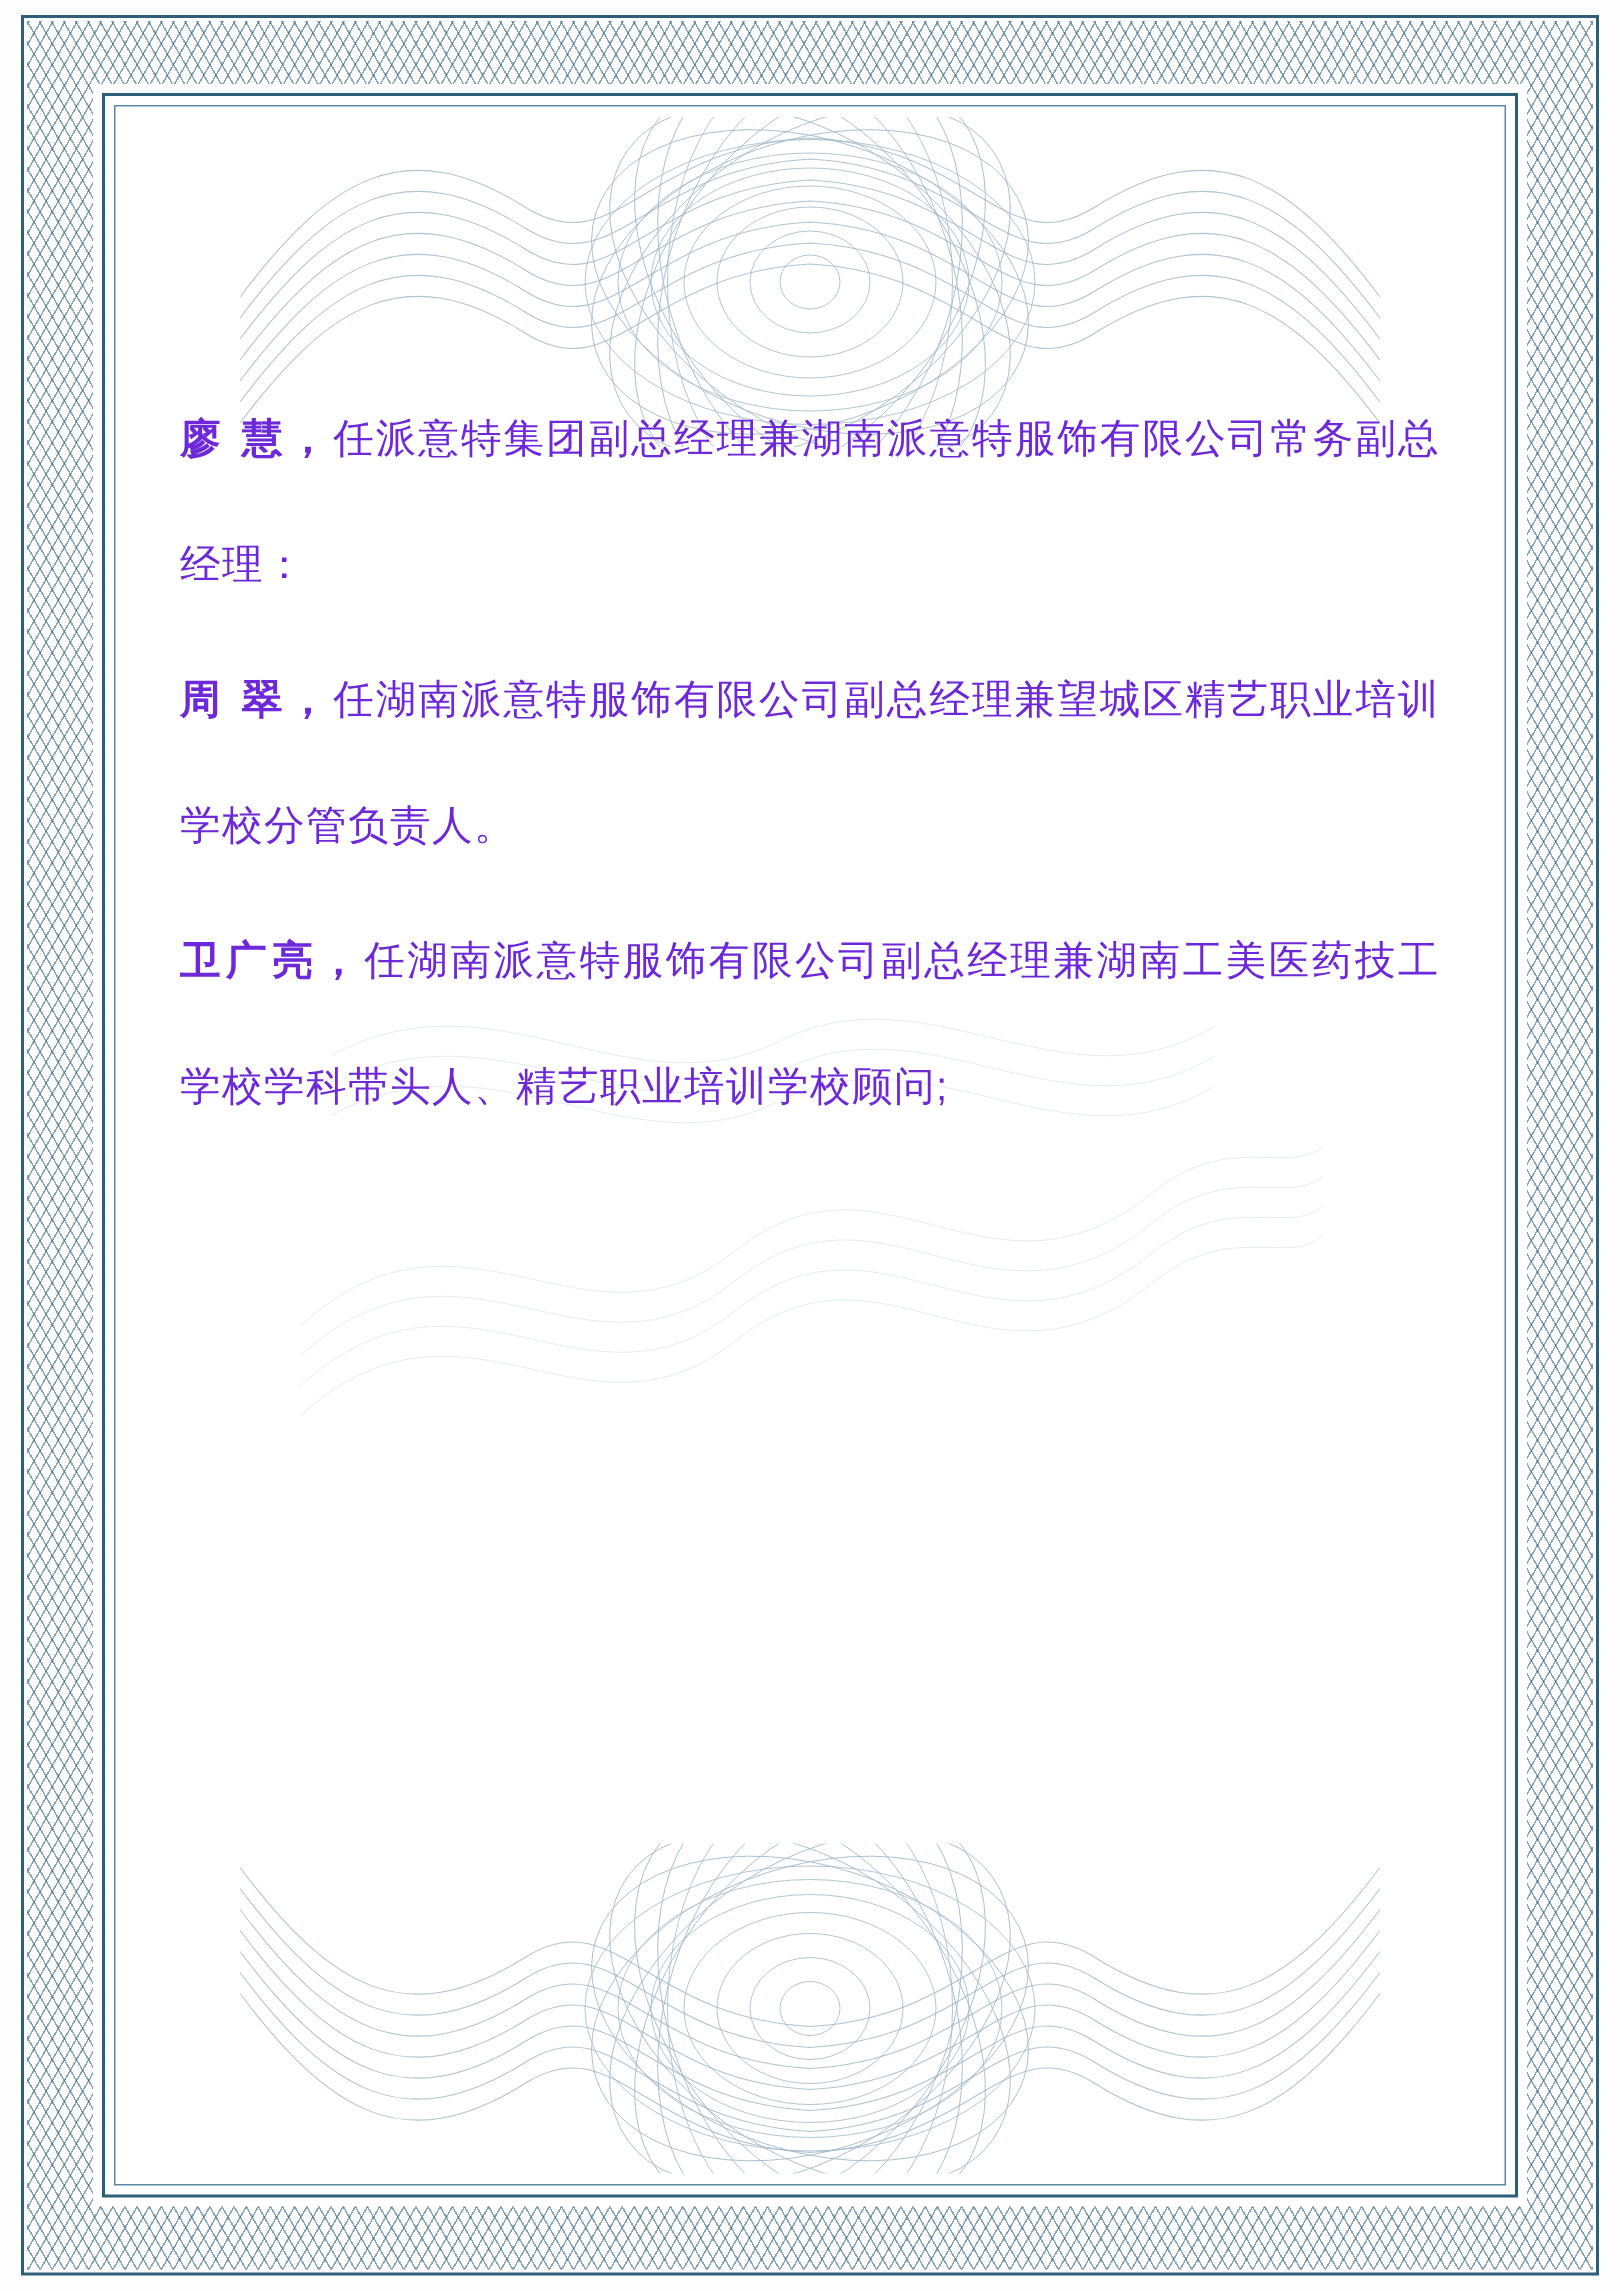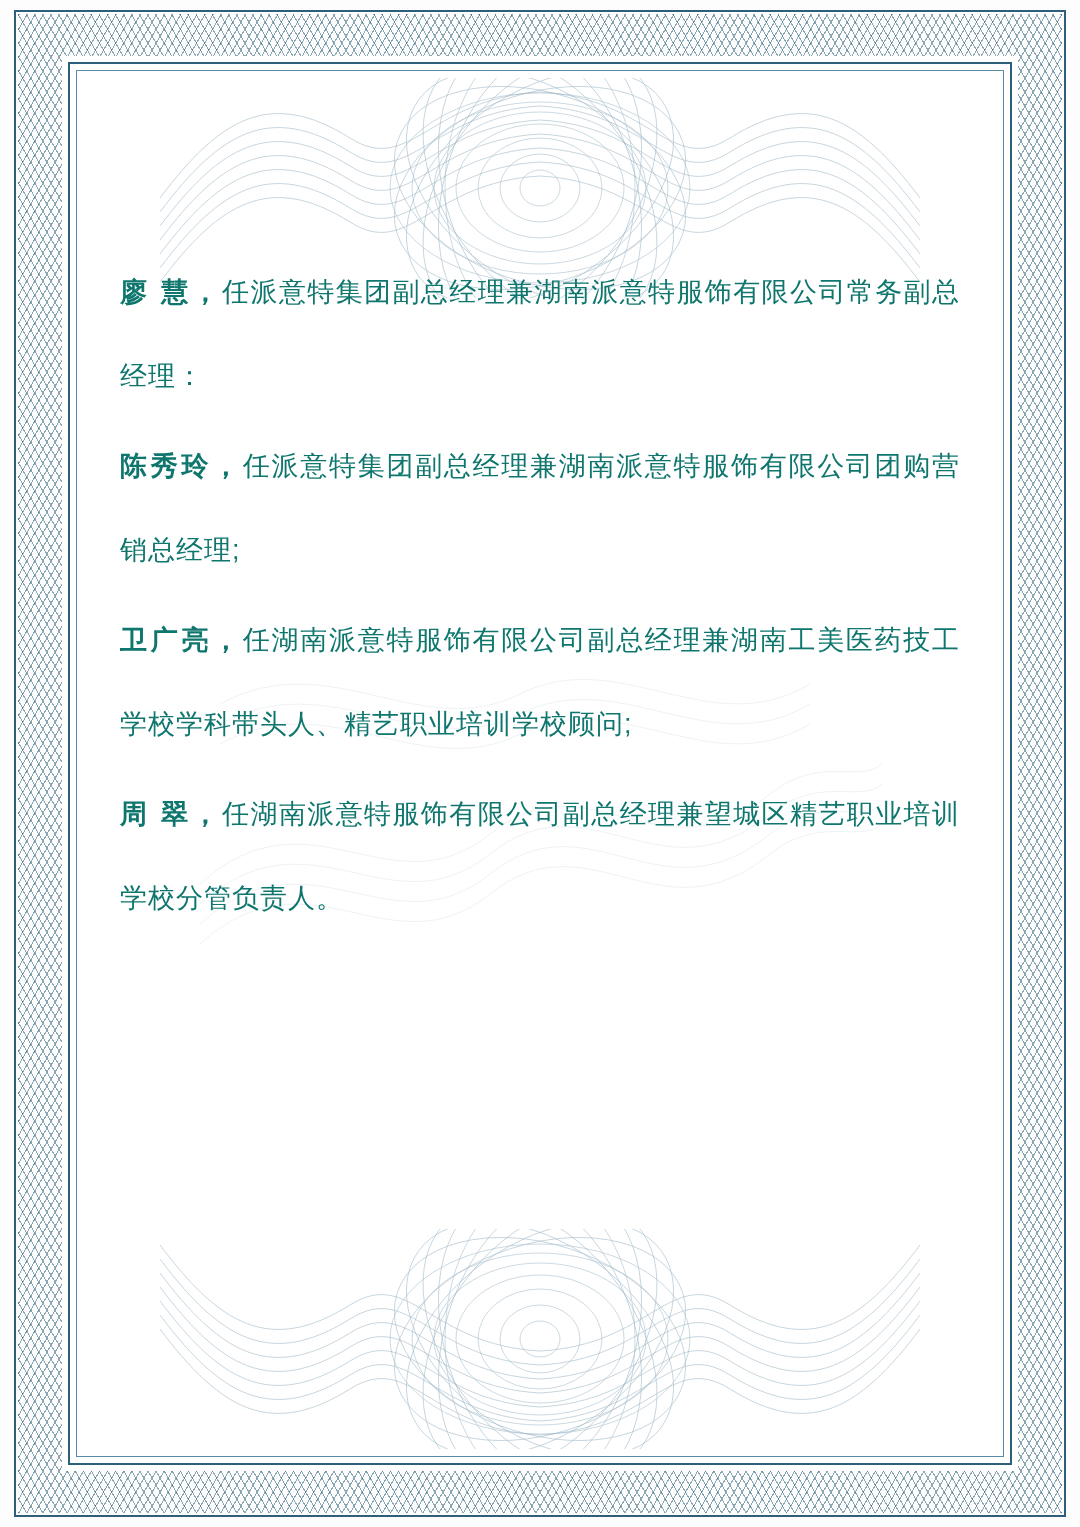--- a/index.html
+++ b/index.html
@@ -111,21 +111,21 @@
   .content {
     position: absolute;
     left: 120px;
     top: 250px;
     width: 840px;
     box-sizing: border-box;
   }
   .para {
     font-size: 27px;
     line-height: 84px;
-    color: #0f766e;
+    color: #6d28d9;
     letter-spacing: 1px;
     text-align: justify;
     margin: 0 0 6px 0;
     font-family: "Liberation Sans", sans-serif;
   }
   .para .nm {
     font-weight: bold;
     letter-spacing: 3px;
   }
   .para .txt {
@@ -215,27 +215,24 @@
     </g>
   </svg>
 
   <div class="content">
 
     <p class="para">
       <span class="nm">廖 慧，</span><span class="txt">任派意特集团副总经理兼湖南派意特服饰有限公司常务副总经理：</span>
     </p>
 
 
+
+
     <p class="para">
-      <span class="nm">陈秀玲，</span><span class="txt">任派意特集团副总经理兼湖南派意特服饰有限公司团购营销总经理;</span>
+      <span class="nm">周 翠，</span><span class="txt">任湖南派意特服饰有限公司副总经理兼望城区精艺职业培训学校分管负责人。</span>
     </p>
-
 
     <p class="para">
       <span class="nm">卫广亮，</span><span class="txt">任湖南派意特服饰有限公司副总经理兼湖南工美医药技工学校学科带头人、精艺职业培训学校顾问;</span>
     </p>
 
-    <p class="para">
-      <span class="nm">周 翠，</span><span class="txt">任湖南派意特服饰有限公司副总经理兼望城区精艺职业培训学校分管负责人。</span>
-    </p>
-
   </div>
 </div>
 
 </body></html>

